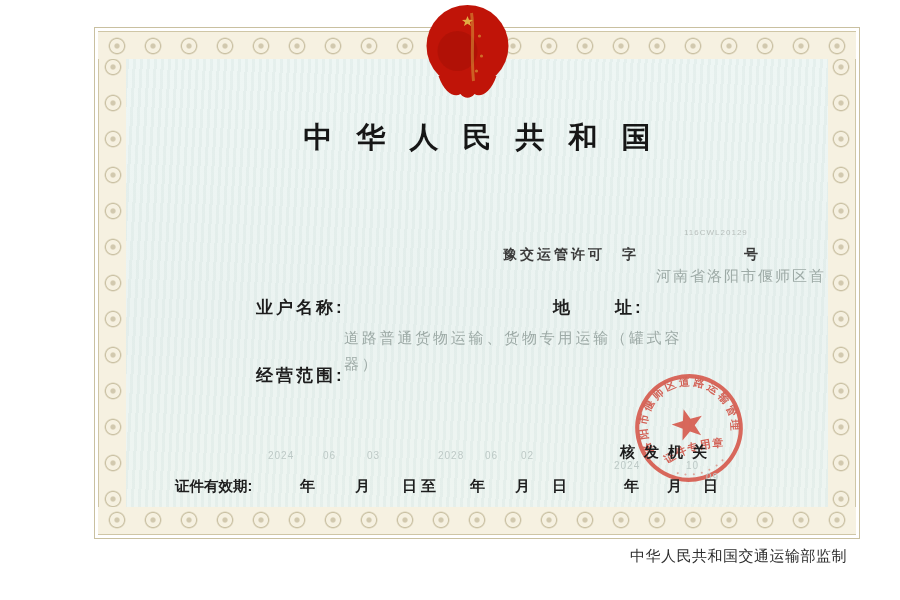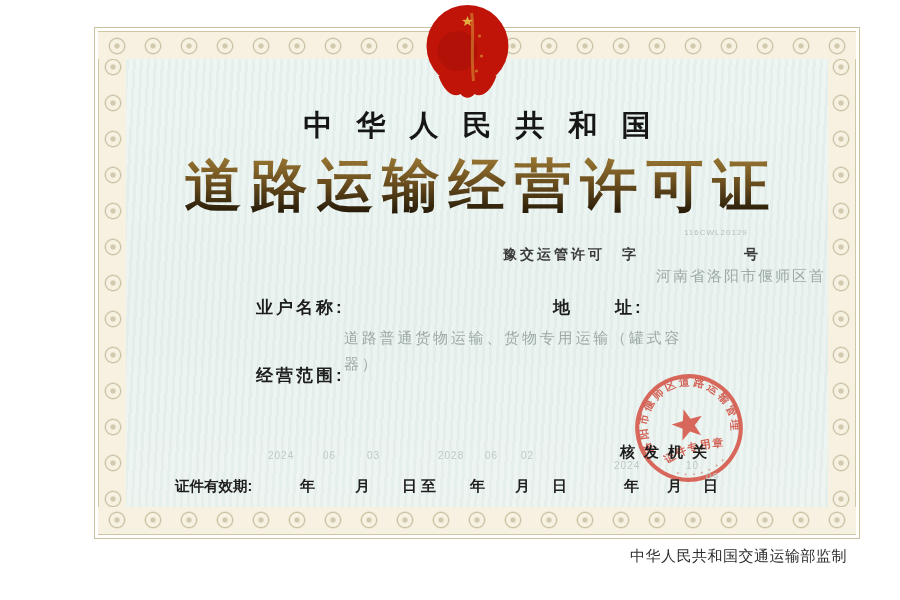--- a/index.html
+++ b/index.html
@@ -21,21 +21,21 @@
       radial-gradient(circle, rgba(165,152,112,.45) 2px, rgba(165,152,112,0) 3.2px);
     background-size:28px 36px;background-position:center;}
   .strip.top{top:4px;} .strip.bottom{bottom:4px;}
   .strip.left{left:4px;} .strip.right{right:4px;}
   .inner{position:absolute;left:32px;top:32px;right:32px;bottom:32px;
     background:
       repeating-linear-gradient(93deg, rgba(205,222,218,.28) 0 3px, rgba(255,255,255,0) 3px 7px),
       linear-gradient(180deg,#eef6f4 0%,#ebf3f1 55%,#eef5f1 100%);}
 
   
-  .country{position:absolute;left:94px;top:106px;width:766px;text-align:center;
+  .country{position:absolute;left:94px;top:118px;width:766px;text-align:center;
     font-size:29px;font-weight:800;letter-spacing:24px;text-indent:24px;color:#161616;}
   .main-title{position:absolute;left:94px;top:148px;width:766px;text-align:center;
     font-family:"DejaVu Serif",serif;font-size:57px;font-weight:700;letter-spacing:9px;text-indent:9px;
     background:linear-gradient(180deg,#a8853a 0%,#6b4e1e 45%,#241a08 85%);
     -webkit-background-clip:text;background-clip:text;color:transparent;}
 
   
   .lic{position:absolute;top:246px;font-size:14px;font-weight:700;color:#3b3b3b;letter-spacing:3px;}
   .lic.prefix{left:503px;} .lic.zi{left:622px;} .lic.hao{left:744px;}
   .faint-serial{position:absolute;left:684px;top:228px;font-size:8px;color:#8e9490;
@@ -86,21 +86,20 @@
     <path d="M14 75 C 20 92 30 97 36 93 C 40 98 46 98 50 93 C 56 97 66 92 72 75 Z" fill="#c01408"></path>
     <circle cx="33" cy="50" r="20" fill="#8f0e04" opacity="0.3"></circle>
     <polygon points="43,15 44.5,18.8 48.5,18.9 45.4,21.3 46.6,25 43,22.8 39.4,25 40.6,21.3 37.5,18.9 41.5,18.8" fill="#e6bc4a" opacity="0.9"></polygon>
     <path d="M47 12 C 50 30 46 50 49 80" stroke="#d9a83e" stroke-width="3" fill="none" opacity="0.5"></path>
     <circle cx="55" cy="35" r="1.6" fill="#d9a83e" opacity="0.6"></circle>
     <circle cx="57" cy="55" r="1.6" fill="#d9a83e" opacity="0.6"></circle>
     <circle cx="52" cy="70" r="1.6" fill="#d9a83e" opacity="0.6"></circle>
   </svg>
 
   <div class="country">中华人民共和国</div>
-  <div class="main-title">道路运输经营许可证</div>
 
   <span class="lic prefix">豫交运管许可</span>
   <span class="lic zi">字</span>
   <span class="lic hao">号</span>
   <span class="faint-serial">116CWL20129</span>
 
   <span class="lbl owner-lbl">业户名称:</span>
 
   <span class="lbl addr-di">地</span>
   <span class="lbl addr-zhi">址:</span>

